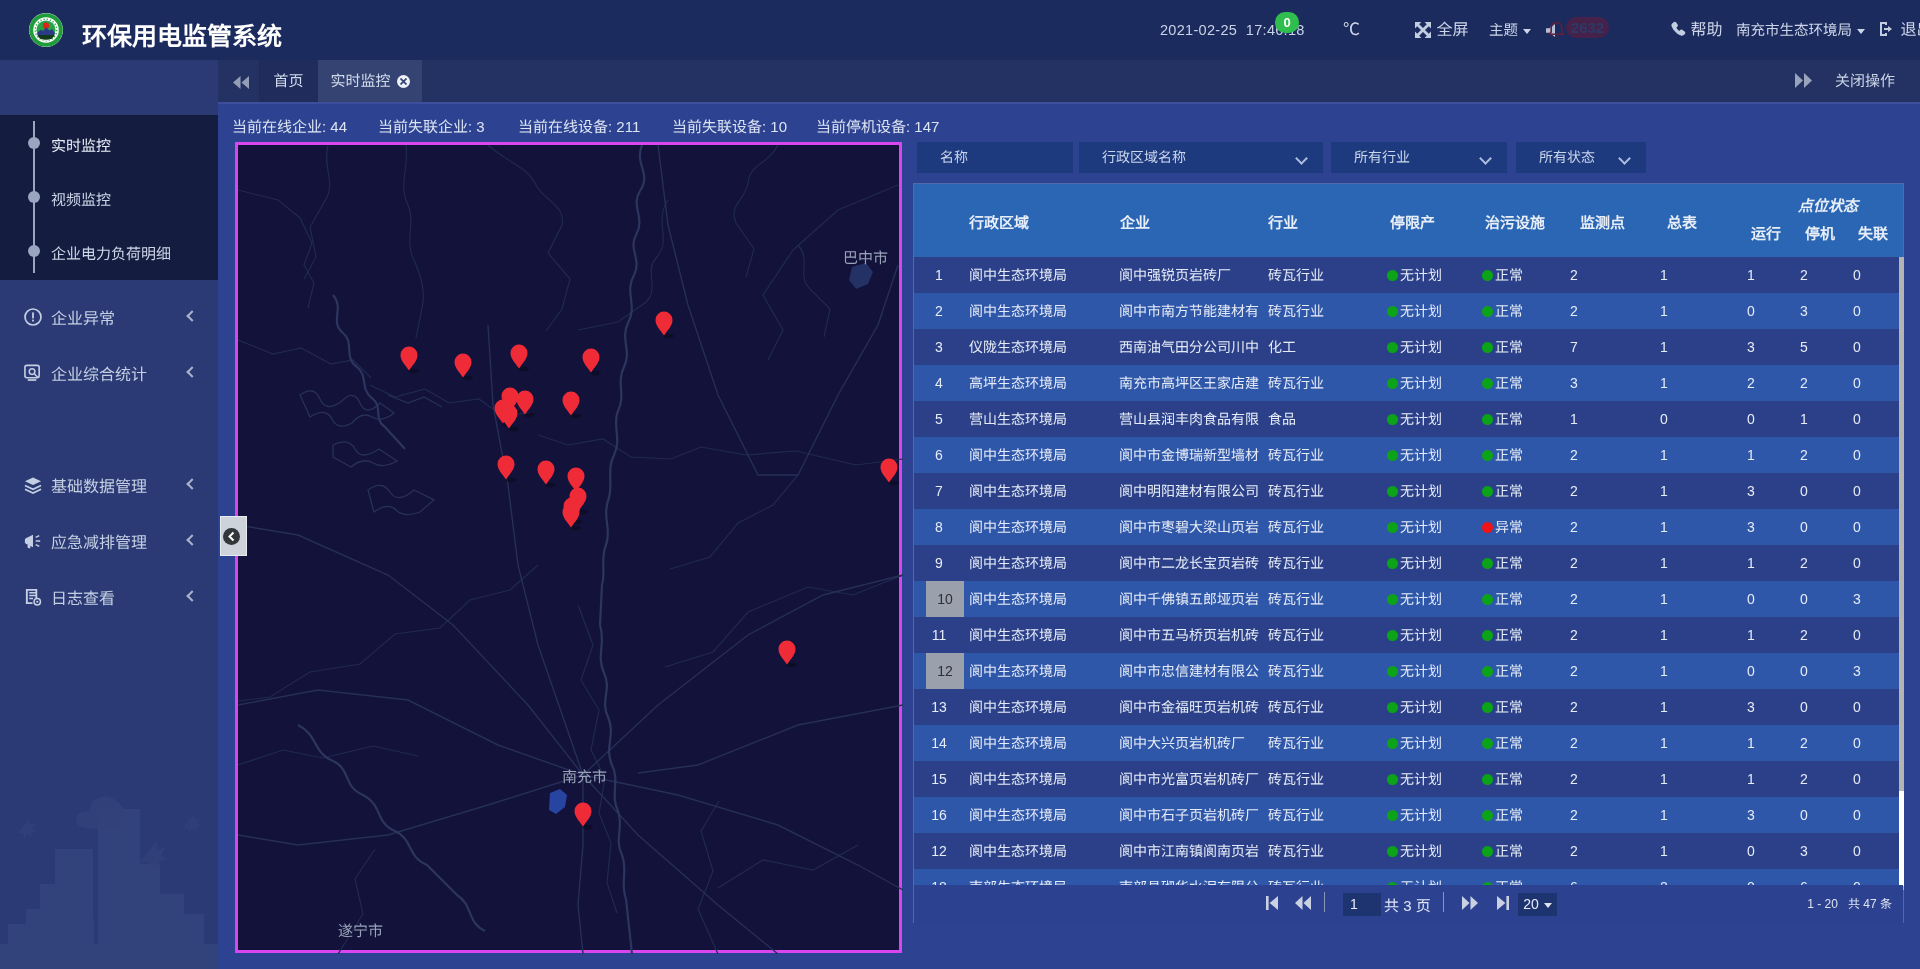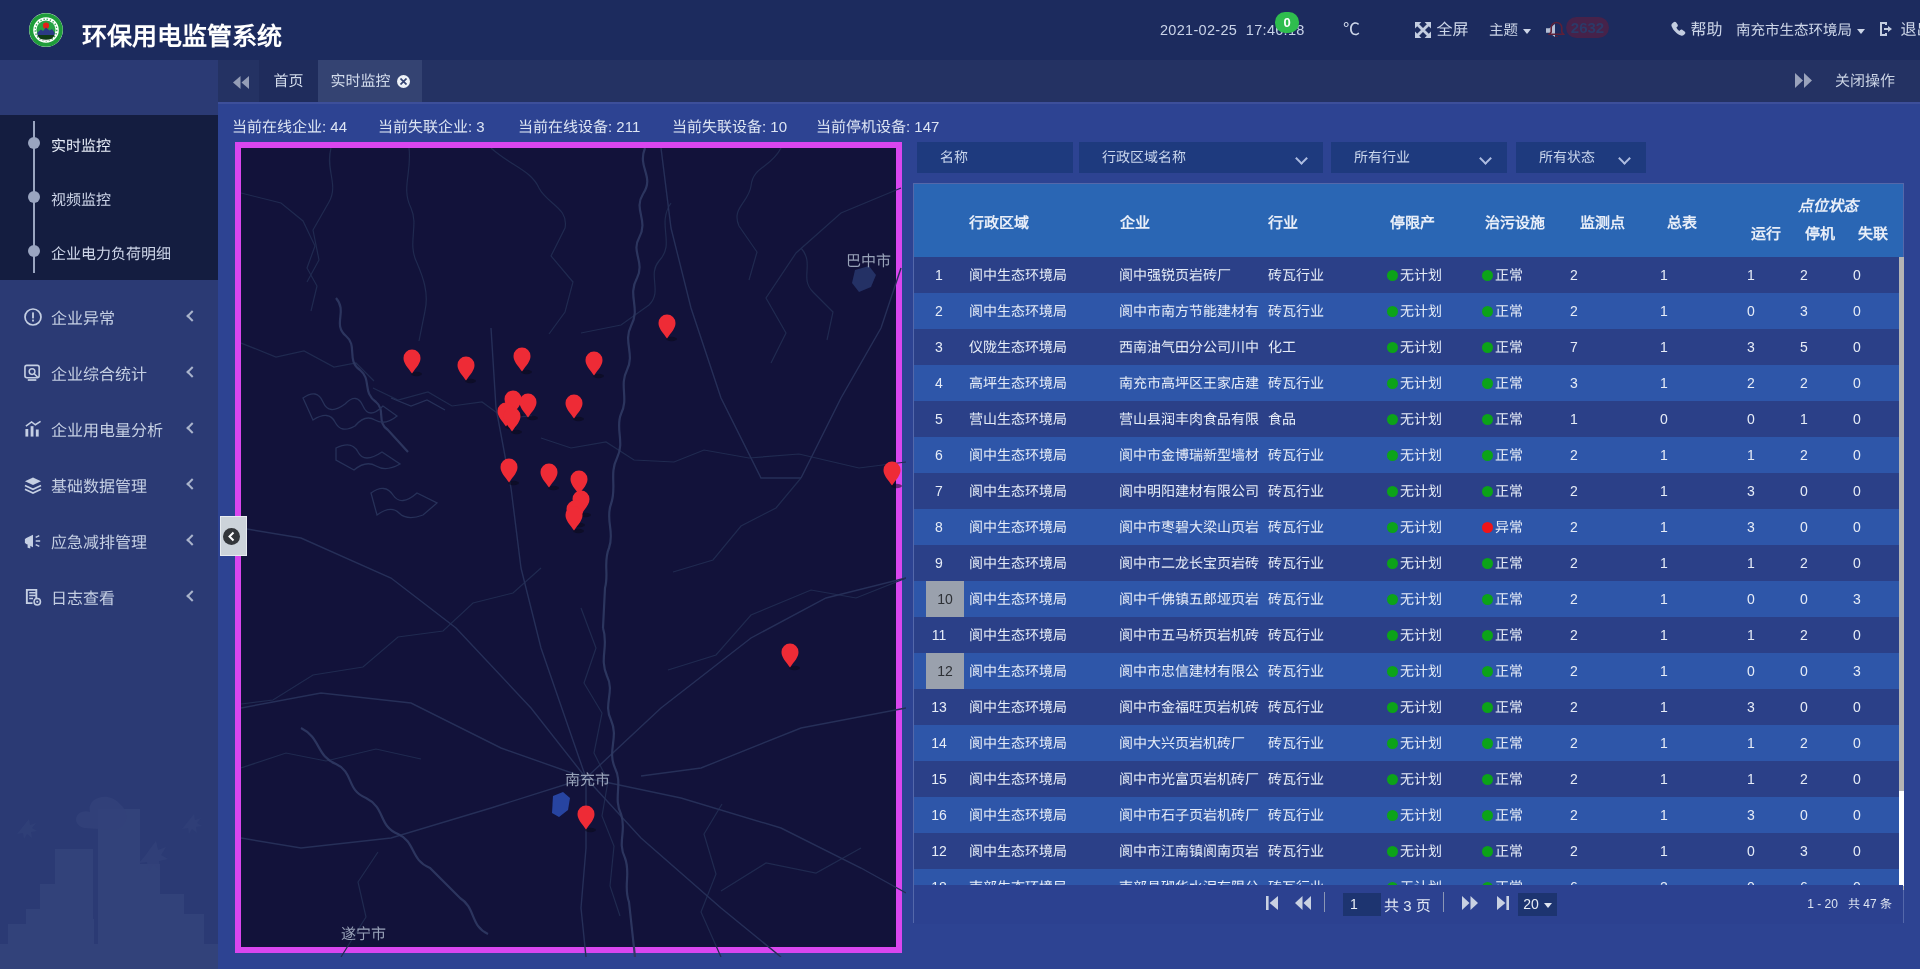--- a/index.html
+++ b/index.html
@@ -40,21 +40,21 @@
 .tab { position:absolute; top:0; height:42px; line-height:42px; font-size:15px; color:#d2dbeb; text-align:center; }
 #tab1 { left:41px; width:59px; background:#1f2c5c; }
 #tab2 { left:100px; width:104px; background:#344372; }
 #tabclose { display:inline-block; margin-left:6px; width:13px; height:13px; border-radius:50%; background:#eef2f8; vertical-align:-2px; }
 #opsr { position:absolute; right:25px; top:0; height:42px; line-height:42px; color:#ccd5e6; font-size:15px; }
 #opsarrow { position:absolute; right:107px; top:12px; color:#9aa3bc; }
 
 #stats { position:absolute; left:218px; top:103px; width:1702px; height:39px; background:#2d4392; color:#dce4f3; font-size:15px; z-index:5; }
 #stats span { position:absolute; top:12px; white-space:nowrap; }
 
-#map { position:absolute; left:235px; top:142px; width:667px; height:811px; background:#12123a; border:6px solid #d946ef; z-index:6; }
+#map { position:absolute; left:235px; top:142px; width:667px; height:811px; background:#12123a; border:3px solid #d946ef; z-index:6; }
 #collapse { position:absolute; left:220px; top:516px; width:27px; height:40px; background:#ccd3da; border:1px solid #e8ecf0; z-index:8; }
 #collapse .cc { position:absolute; left:2px; top:11px; width:17px; height:17px; border-radius:50%; background:#33363a; }
 #collapse .cc svg { display:block; }
 
 #filters { position:absolute; left:0; top:0; width:1920px; height:0; z-index:7; }
 .fctl { position:absolute; top:142px; height:31px; background:#1e3a7e; color:#c9d6ec; font-size:14px; line-height:31px; padding-left:23px; }
 .fchev { position:absolute; top:12px; width:9px; height:9px; border-left:2px solid #aebce0; border-bottom:2px solid #aebce0; transform:rotate(-45deg); }
 
 #twrap { position:absolute; left:913px; top:183px; width:991px; height:740px; z-index:6; background:#2c4190; border:1px solid rgba(160,178,220,0.35); }
 #thead { position:absolute; left:0; top:0; width:989px; height:73px; background:#2a66b4; color:#e8eef8; font-size:15px; font-weight:bold; }
@@ -153,30 +153,20 @@
       <div class="chev"></div>
   </div>
   <div class="mitem" style="top:285px">
     <svg class="mico" width="19" height="18" viewBox="0 0 19 18">
         <rect x="1" y="1" width="15" height="13" rx="2" fill="none" stroke="#c5cfe3" stroke-width="1.7"></rect>
         <circle cx="8.5" cy="7.5" r="3" fill="none" stroke="#c5cfe3" stroke-width="1.6"></circle>
         <path d="M11 10 l4 4" stroke="#c5cfe3" stroke-width="1.7"></path>
         <rect x="4" y="15.5" width="9" height="1.8" fill="#c5cfe3"></rect>
       </svg>
     <div class="mtext">企业综合统计</div>
-      <div class="chev"></div>
-  </div>
-  <div class="mitem" style="top:341px">
-    <svg class="mico" width="19" height="18" viewBox="0 0 19 18">
-        <rect x="1.5" y="9" width="3" height="8" fill="#c5cfe3"></rect>
-        <rect x="7" y="6" width="3" height="11" fill="#c5cfe3"></rect>
-        <rect x="12.5" y="9.5" width="3" height="7.5" fill="#c5cfe3"></rect>
-        <path d="M2 6 L8 1.5 L12 4.5 L17.5 1" fill="none" stroke="#c5cfe3" stroke-width="1.6"></path>
-      </svg>
-    <div class="mtext">企业用电量分析</div>
       <div class="chev"></div>
   </div>
   <div class="mitem" style="top:397px">
     <svg class="mico" width="19" height="18" viewBox="0 0 19 18">
         <path d="M9.5 1 L18 5 9.5 9 1 5z" fill="#c5cfe3"></path>
         <path d="M1 9.5 L9.5 13.5 18 9.5" fill="none" stroke="#c5cfe3" stroke-width="1.7"></path>
         <path d="M1 13.5 L9.5 17.5 18 13.5" fill="none" stroke="#c5cfe3" stroke-width="1.7"></path>
       </svg>
     <div class="mtext">基础数据管理</div>
       <div class="chev"></div>

